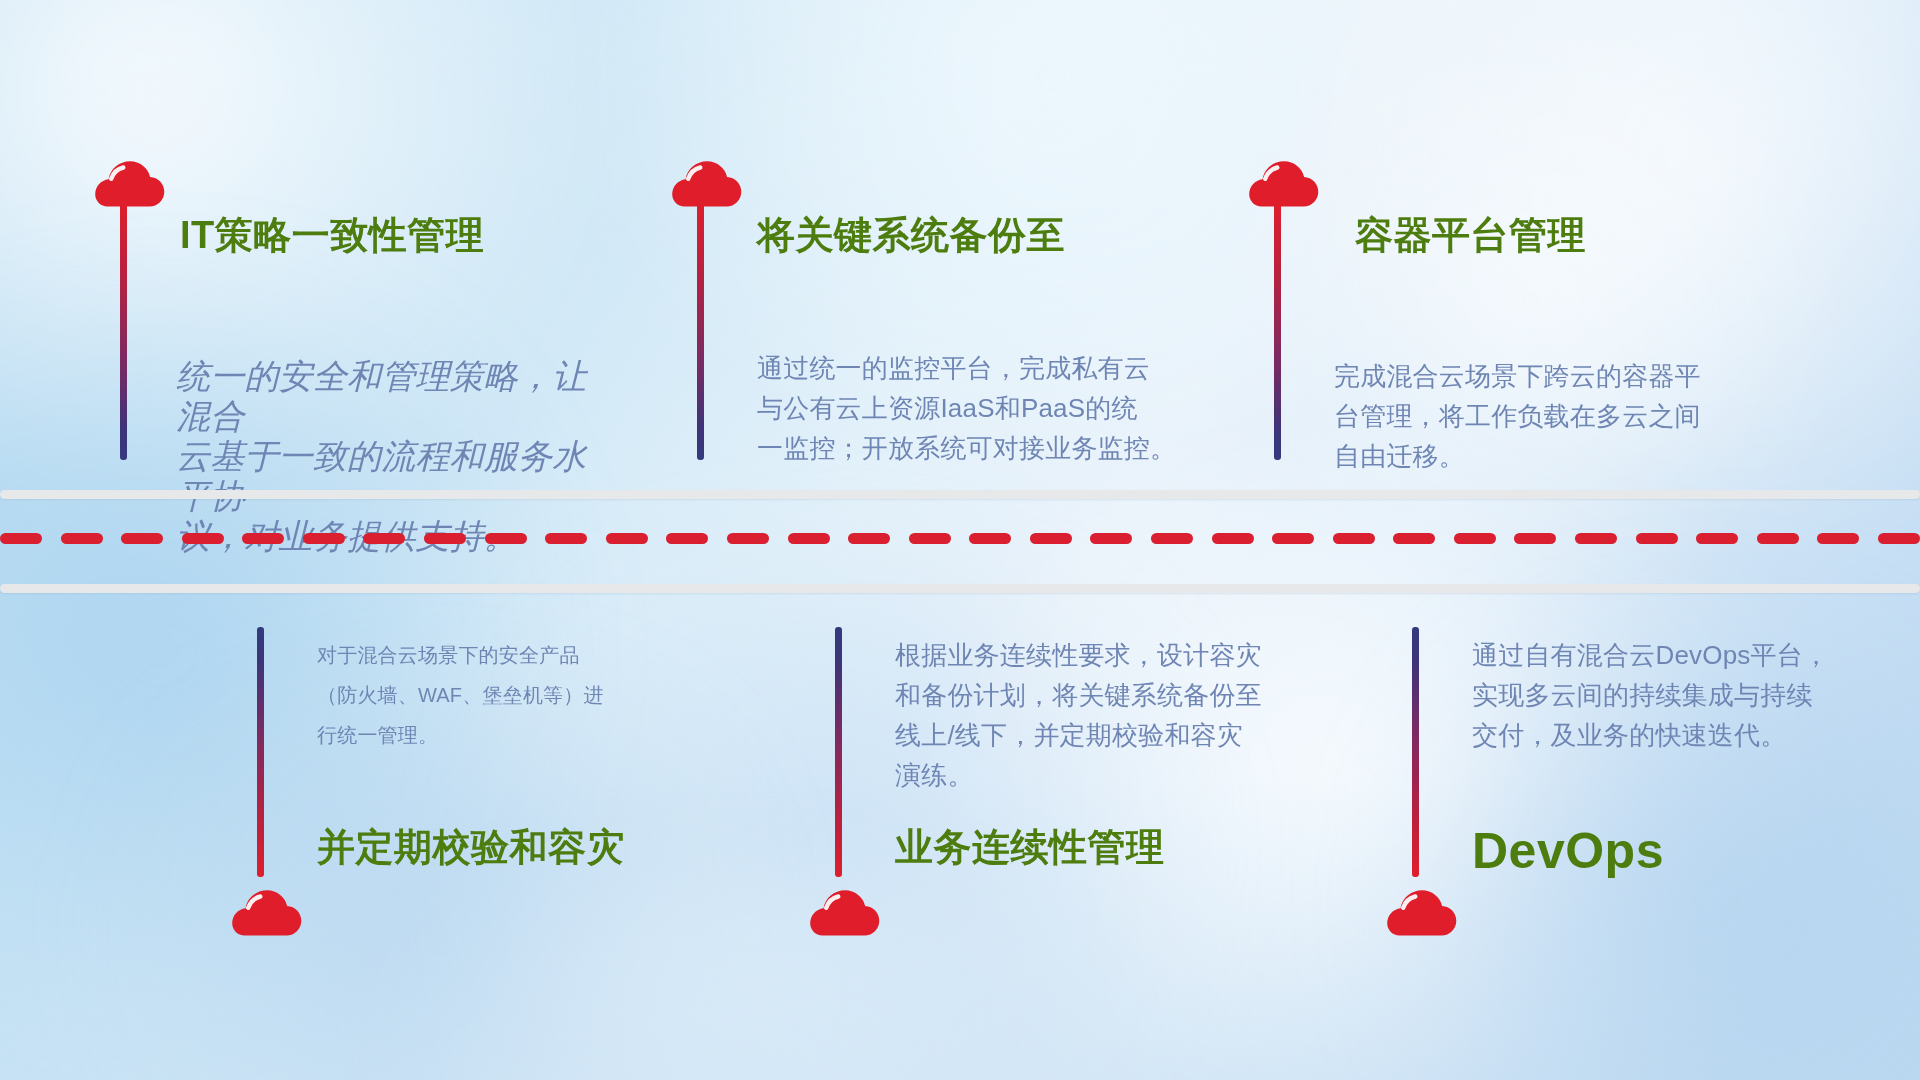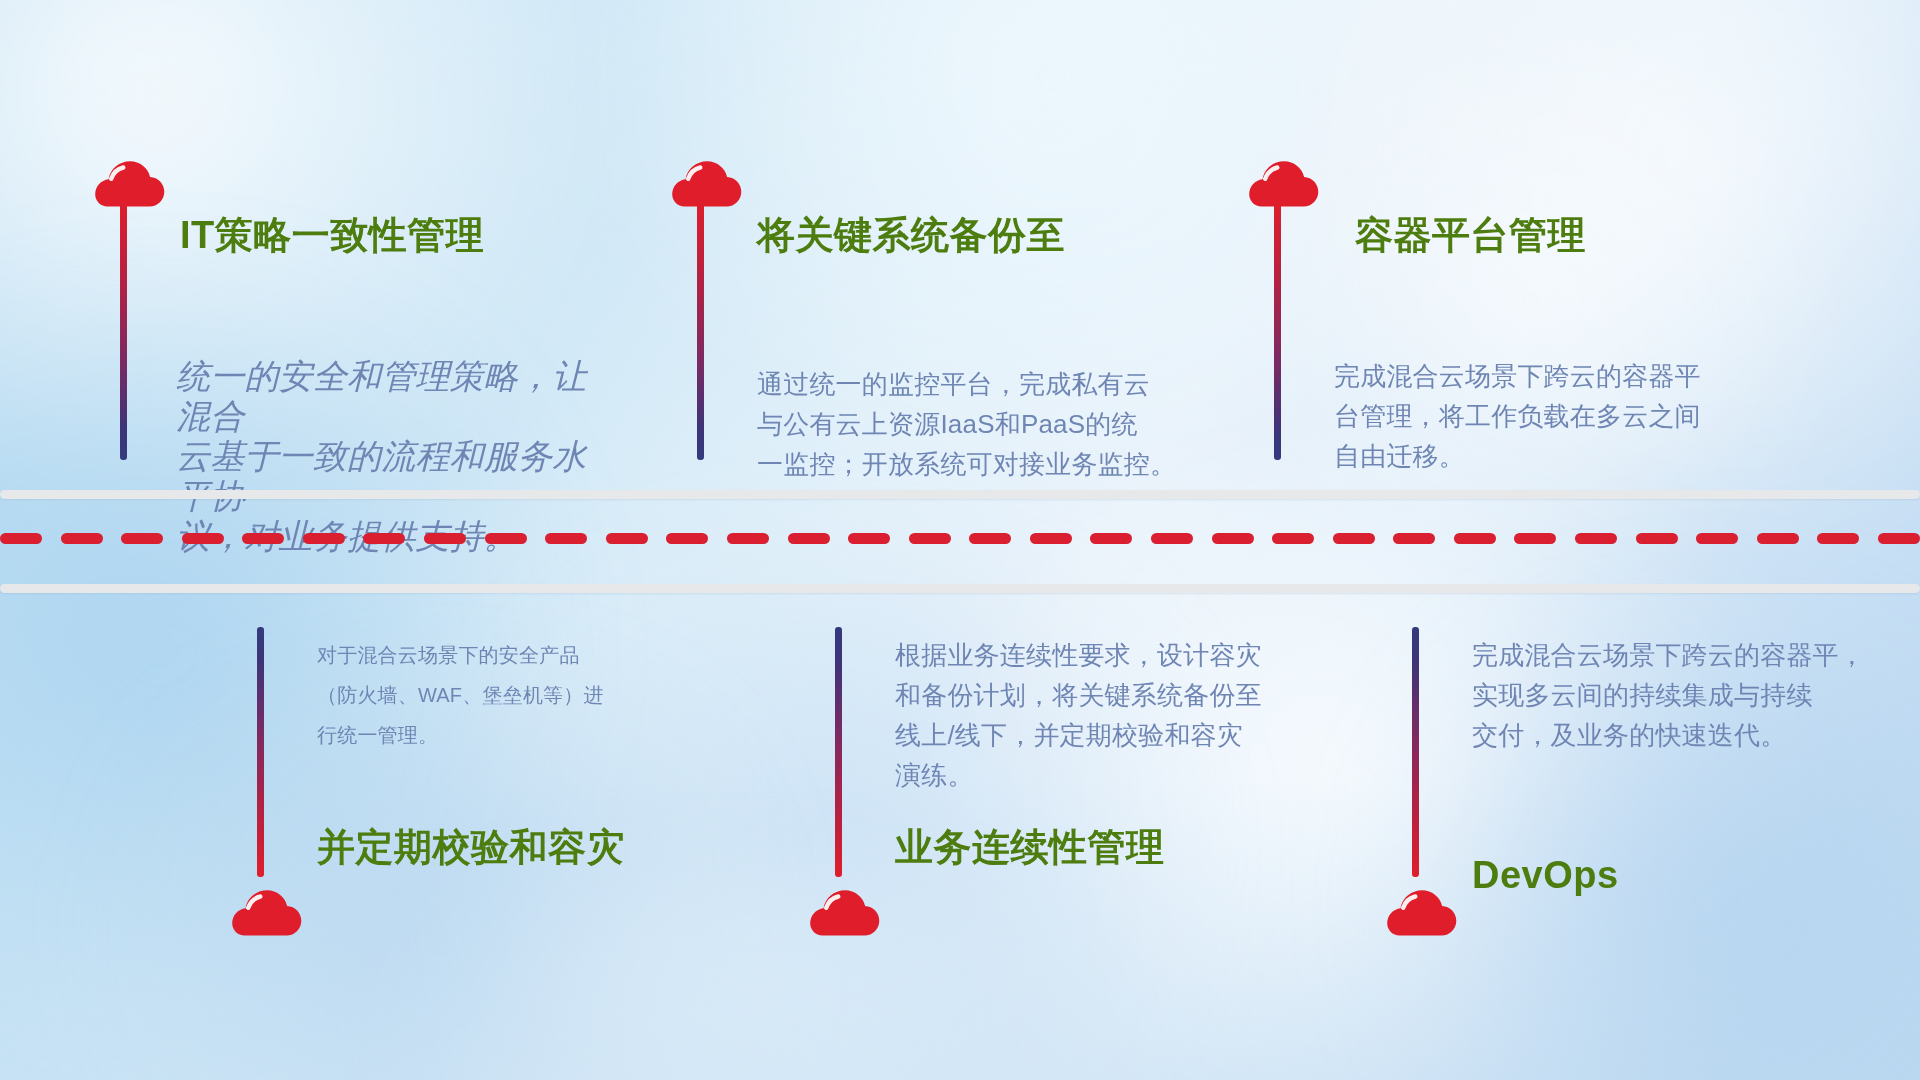--- a/index.html
+++ b/index.html
@@ -146,21 +146,21 @@
 
   <div class="item">
     <div class="cloud" style="left:672px; top:161px;">
       <svg viewBox="0 0 70 48" xmlns="http://www.w3.org/2000/svg">
         <path d="M15.5 45.5h39c8.2 0 14.8-6.6 14.8-14.8 0-8.0-6.3-14.5-14.2-14.8-2.2-9.0-10.3-15.6-19.9-15.6C24.0 0.3 14.9 8.1 13.6 18.3 5.9 19.2 0.2 25.6 0.2 33.3c0 6.8 5.5 12.2 12.3 12.2z" fill="#e01e2b"></path>
         <path d="M16.2 17.8c2.0-5.8 6.6-10.0 12.1-11.3" stroke="#ffffff" stroke-width="4.4" stroke-linecap="round" fill="none" opacity=".93"></path>
       </svg>
     </div>
     <div class="stem down" style="left:697px; top:200px; height:260px;"></div>
     <div class="title" style="left:757px; top:210px; font-size:38px;">将关键系统备份至</div>
-    <div class="desc" style="left:757px; top:364px; font-size:26px; width:460px;">通过统一的监控平台，完成私有云
+    <div class="desc" style="left:757px; top:348px; font-size:26px; width:460px;">通过统一的监控平台，完成私有云
 与公有云上资源IaaS和PaaS的统
 一监控；开放系统可对接业务监控。</div>
   </div>
 
   <div class="item">
     <div class="cloud" style="left:1249px; top:161px;">
       <svg viewBox="0 0 70 48" xmlns="http://www.w3.org/2000/svg">
         <path d="M15.5 45.5h39c8.2 0 14.8-6.6 14.8-14.8 0-8.0-6.3-14.5-14.2-14.8-2.2-9.0-10.3-15.6-19.9-15.6C24.0 0.3 14.9 8.1 13.6 18.3 5.9 19.2 0.2 25.6 0.2 33.3c0 6.8 5.5 12.2 12.3 12.2z" fill="#e01e2b"></path>
         <path d="M16.2 17.8c2.0-5.8 6.6-10.0 12.1-11.3" stroke="#ffffff" stroke-width="4.4" stroke-linecap="round" fill="none" opacity=".93"></path>
       </svg>
@@ -235,24 +235,24 @@
     <div class="cloud" style="left:810px; top:890px;">
       <svg viewBox="0 0 70 48" xmlns="http://www.w3.org/2000/svg">
         <path d="M15.5 45.5h39c8.2 0 14.8-6.6 14.8-14.8 0-8.0-6.3-14.5-14.2-14.8-2.2-9.0-10.3-15.6-19.9-15.6C24.0 0.3 14.9 8.1 13.6 18.3 5.9 19.2 0.2 25.6 0.2 33.3c0 6.8 5.5 12.2 12.3 12.2z" fill="#e01e2b"></path>
         <path d="M16.2 17.8c2.0-5.8 6.6-10.0 12.1-11.3" stroke="#ffffff" stroke-width="4.4" stroke-linecap="round" fill="none" opacity=".93"></path>
       </svg>
     </div>
   </div>
 
   <div class="item">
     <div class="stem up" style="left:1412px; top:627px; height:250px;"></div>
-    <div class="desc" style="left:1472px; top:635px; font-size:26px; width:430px;">完成混合云场景下跨云的容器平，
+    <div class="desc" style="left:1472px; top:635px; font-size:26px; width:430px;">通过自有混合云DevOps平台，
 实现多云间的持续集成与持续
 交付，及业务的快速迭代。</div>
-    <div class="title" style="left:1472px; top:822px; font-size:38px;margin-top:32px;">DevOps</div>
+    <div class="title" style="left:1472px; top:822px; font-size:50px;">DevOps</div>
     <div class="cloud" style="left:1387px; top:890px;">
       <svg viewBox="0 0 70 48" xmlns="http://www.w3.org/2000/svg">
         <path d="M15.5 45.5h39c8.2 0 14.8-6.6 14.8-14.8 0-8.0-6.3-14.5-14.2-14.8-2.2-9.0-10.3-15.6-19.9-15.6C24.0 0.3 14.9 8.1 13.6 18.3 5.9 19.2 0.2 25.6 0.2 33.3c0 6.8 5.5 12.2 12.3 12.2z" fill="#e01e2b"></path>
         <path d="M16.2 17.8c2.0-5.8 6.6-10.0 12.1-11.3" stroke="#ffffff" stroke-width="4.4" stroke-linecap="round" fill="none" opacity=".93"></path>
       </svg>
     </div>
   </div>
 
 </div>
 

